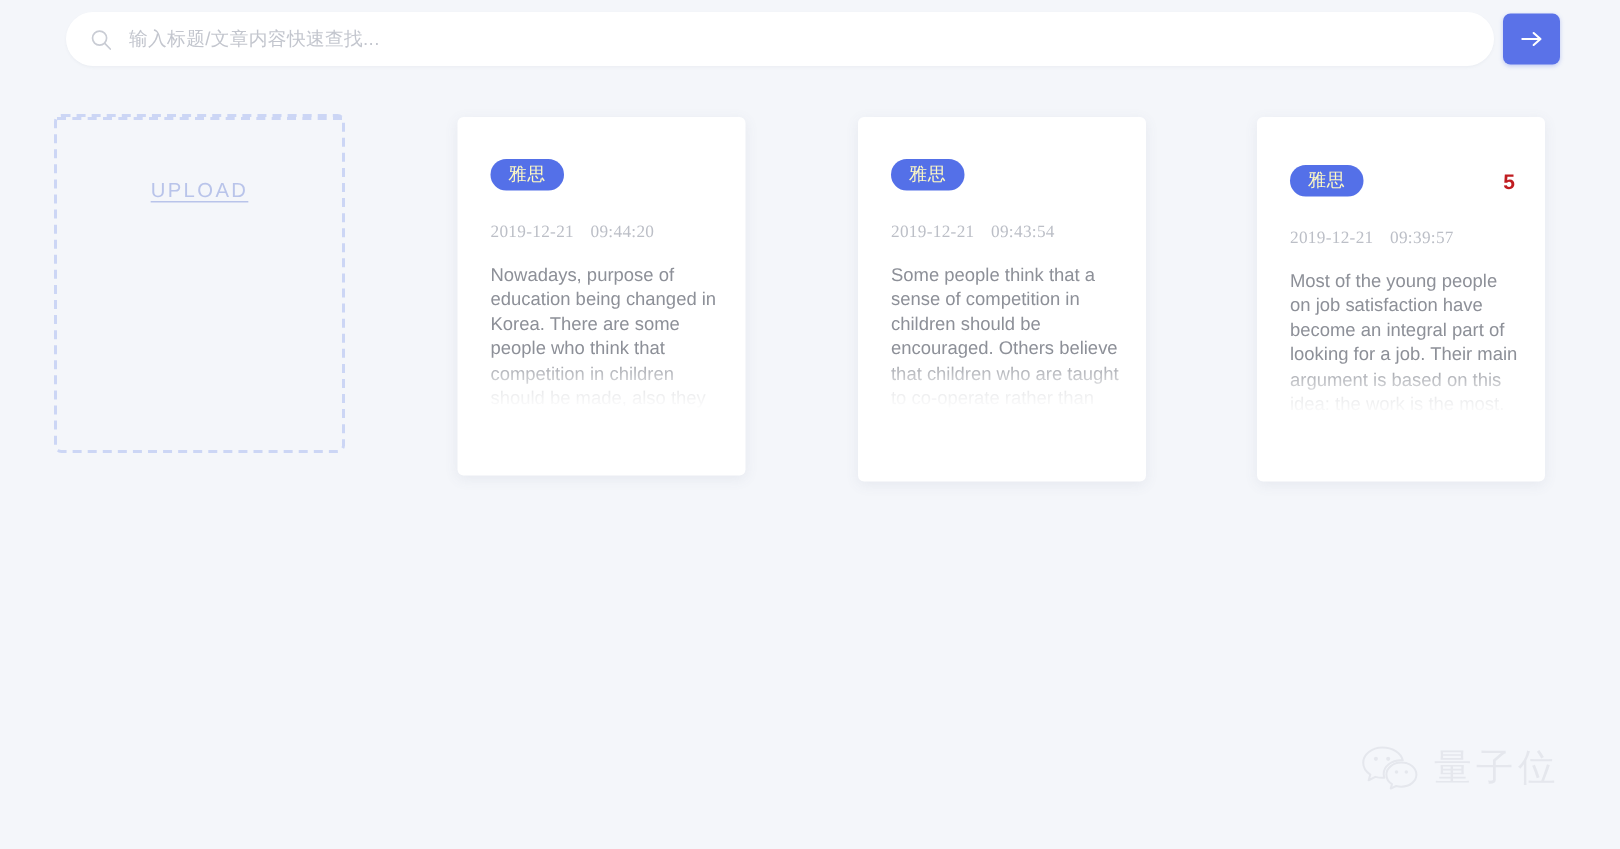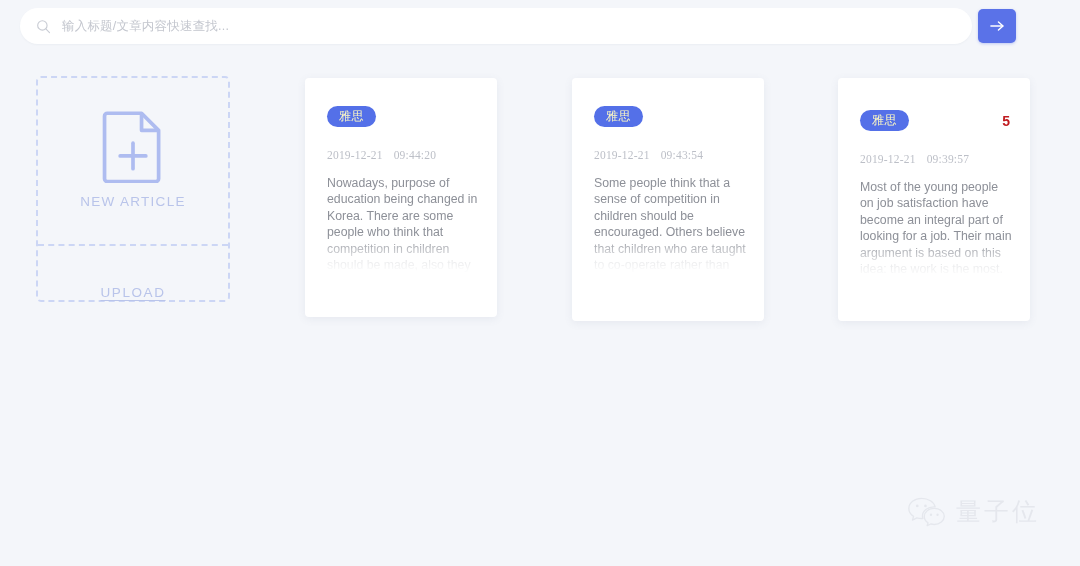--- a/index.html
+++ b/index.html
@@ -9,21 +9,21 @@
     height: 566px;
     background: #f4f6fa;
     font-family: "Liberation Sans", sans-serif;
     overflow: hidden;
     position: relative;
   }
 
   
   .search-row {
     position: absolute;
-    left: 20px;
+    left: 44px;
     top: 8px;
     width: 996px;
     height: 36px;
     display: flex;
     align-items: center;
   }
   .search-box {
     flex: 1;
     height: 36px;
     background: #ffffff;
@@ -191,29 +191,20 @@
     <svg class="arrow-icon" viewBox="0 0 18 14" fill="none">
       <line x1="2" y1="7" x2="14.5" y2="7" stroke="#ffffff" stroke-width="1.5" stroke-linecap="round"></line>
       <polyline points="10,2.8 14.8,7 10,11.2" stroke="#ffffff" stroke-width="1.5" fill="none" stroke-linecap="round" stroke-linejoin="round"></polyline>
     </svg>
   </button>
 </div>
 
 <div class="board">
 
   <div class="new-card">
-    <div class="new-card-top">
-      <svg class="doc-icon" viewBox="0 0 44 52" fill="none">
-        <path d="M4 3 h24 l12 12 v34 a2 2 0 0 1 -2 2 h-34 a2 2 0 0 1 -2 -2 v-44 a2 2 0 0 1 2 -2 z" stroke="#aebcf0" stroke-width="2.6" stroke-linejoin="round" fill="none"></path>
-        <path d="M28 3 v12 h12" stroke="#aebcf0" stroke-width="2.6" stroke-linejoin="round" fill="none"></path>
-        <line x1="22" y1="24" x2="22" y2="42" stroke="#aebcf0" stroke-width="2.6" stroke-linecap="round"></line>
-        <line x1="13" y1="33" x2="31" y2="33" stroke="#aebcf0" stroke-width="2.6" stroke-linecap="round"></line>
-      </svg>
-      <div class="new-card-label">NEW ARTICLE</div>
-    </div>
     <div class="new-card-bottom">
       <span class="upload-label">UPLOAD</span>
     </div>
   </div>
 
   <div class="article-card" style="left:305px; top:18px;">
     <div class="card-inner">
       <div class="card-head">
         <span class="tag-badge">雅思</span>
         <span class="score-badge"></span>

